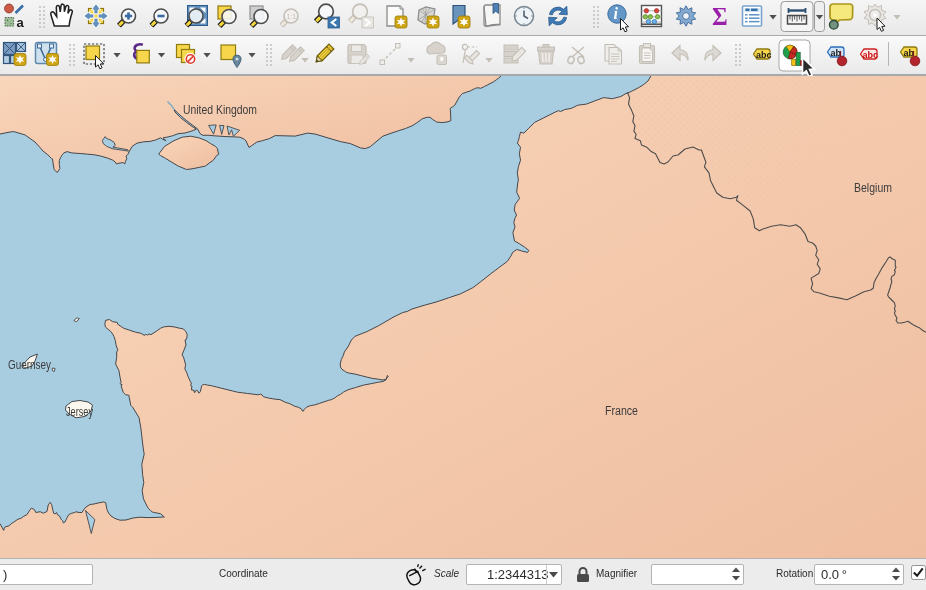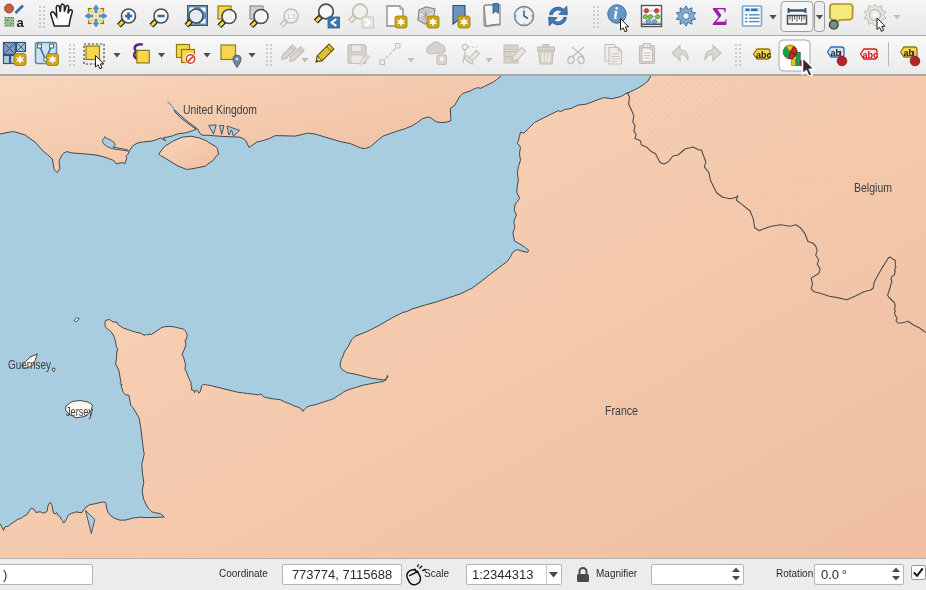--- a/index.html
+++ b/index.html
@@ -174,24 +174,23 @@
       <text x="66" y="415.5" textLength="27" lengthAdjust="spacingAndGlyphs">Jersey</text>
     </g>
   </g>
 </svg>
 
 <div id="sb">
   <div class="inp" style="left:-12px;width:103px;">
       <span style="position:absolute;left:14px;top:2px;">)</span>
     </div>
   <div class="lbl" style="left:219px;">Coordinate</div>
-  <div class="inp" style="left:282px;width:118px;text-align:center;line-height:19px;">773774, 7115688</div>
-  <div class="lbl" style="left:424px;">Scale</div>
+  <div class="lbl" style="left:434px;font-style:italic;">Scale</div>
   <div class="inp" style="left:466px;width:94px;">
-    <span style="position:absolute;left:5px;top:2px;">1:2344313</span>
+    <span style="position:absolute;left:20px;top:2px;">1:2344313</span>
     <span style="position:absolute;right:14px;top:0;width:1px;height:19px;background:#c9c9c9;"></span>
     <svg style="position:absolute;right:3px;top:7px;" width="9" height="6">
         <path d="M0,0 L9,0 4.5,5.5 Z" fill="#4a4a4a"></path>
       </svg>
   </div>
   <svg style="position:absolute;left:576px;top:7px;" width="14" height="17" viewBox="0 0 14 17">
     <rect x="1" y="8" width="12" height="8" rx="1.5" fill="#4a4a4a"></rect>
     <path d="M3.5,8 V5.5 a3.5,3.5 0 0 1 7,0 V8" fill="none" stroke="#4a4a4a" stroke-width="2"></path>
   </svg>
   <div class="lbl" style="left:596px;">Magnifier</div>

